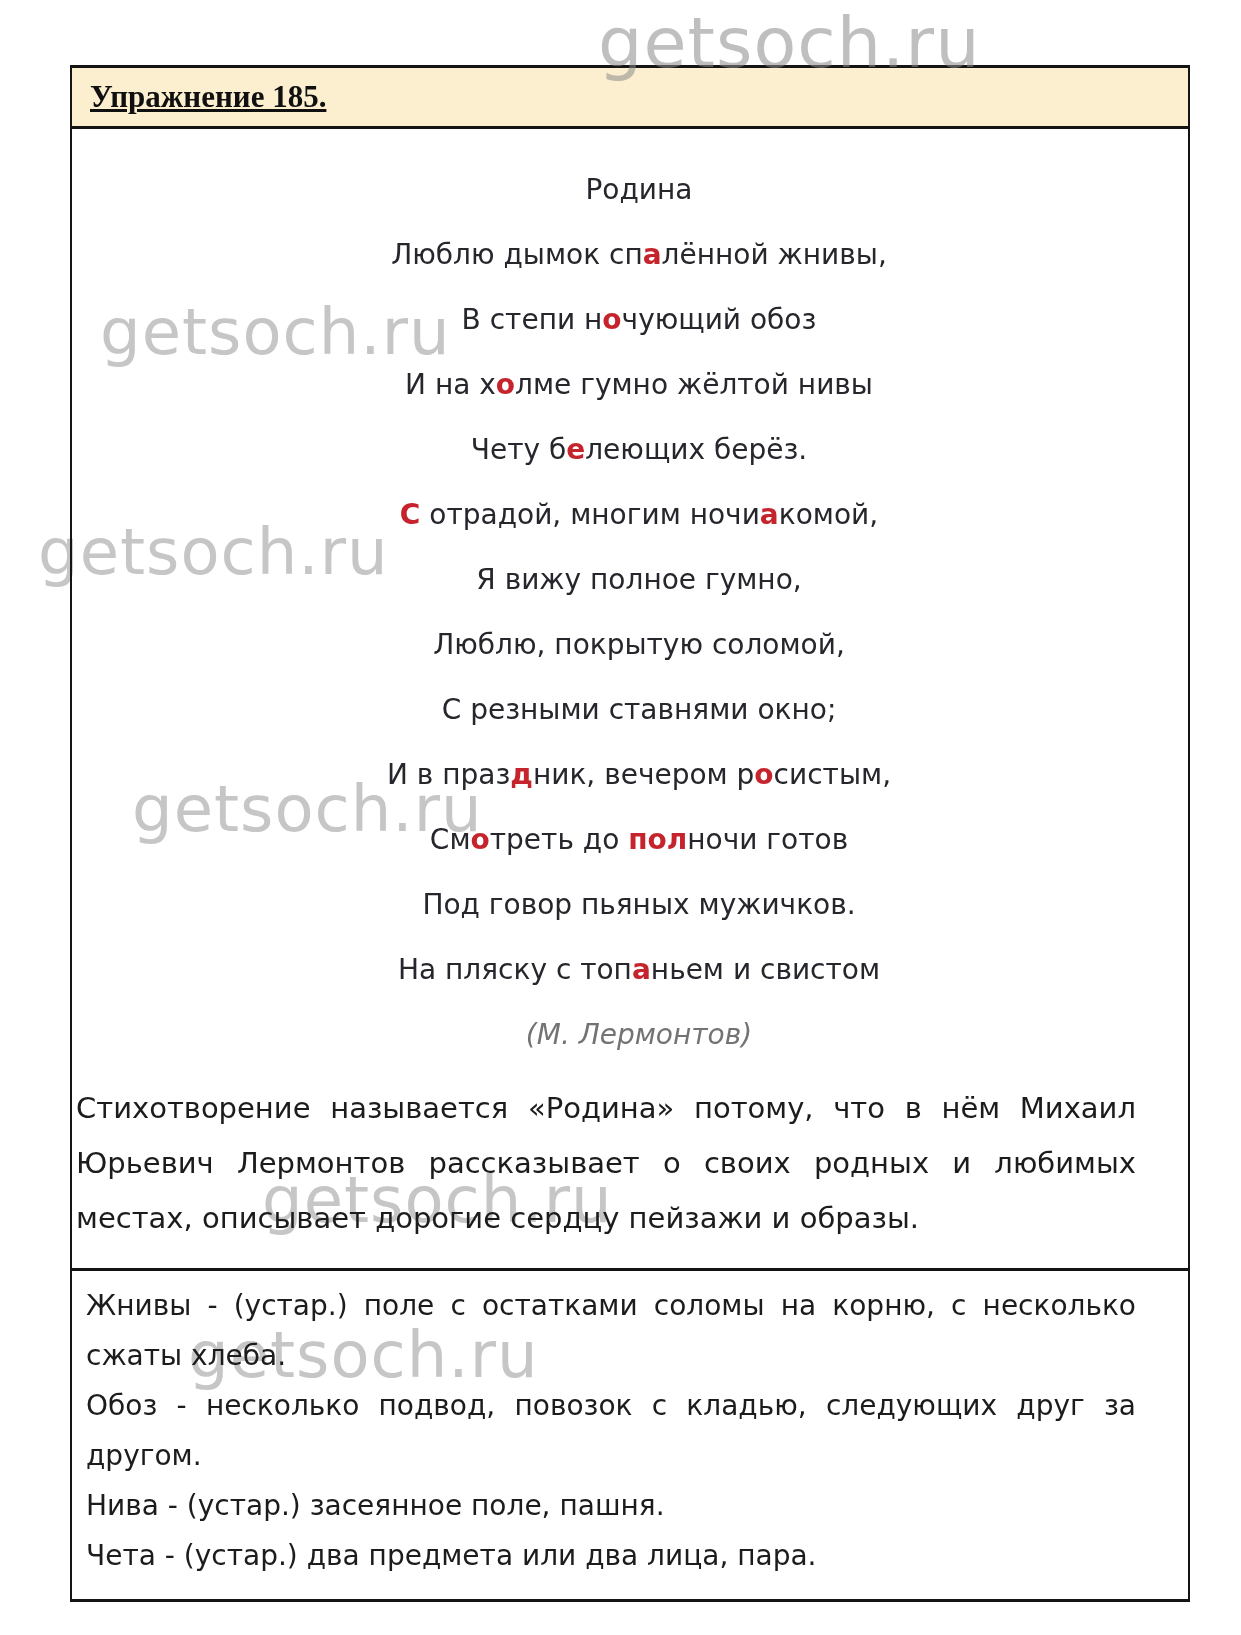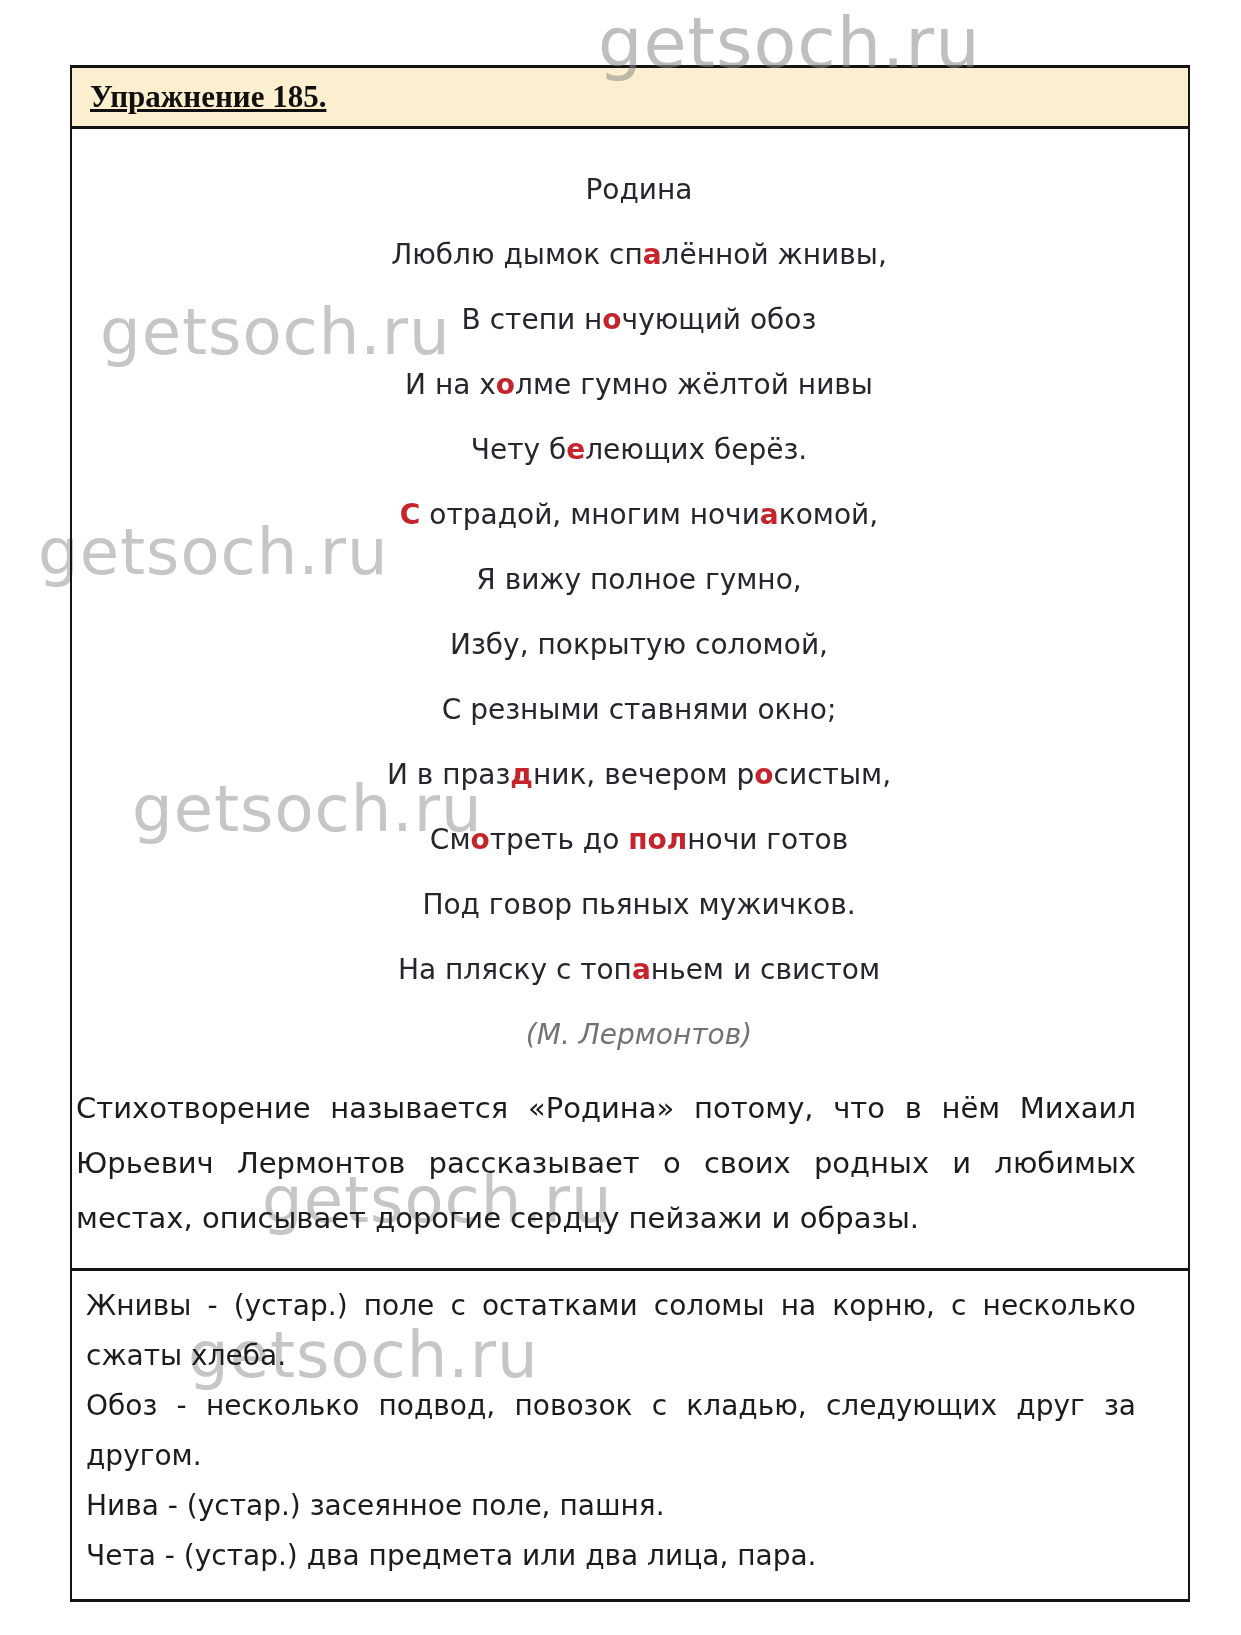--- a/index.html
+++ b/index.html
@@ -130,21 +130,21 @@
 
   <div class="poem">
     <div>
         <div class="poem-line"><span>Родина</span></div>
         <div class="poem-line"><span>Люблю дымок сп</span><span class="orthogram">а</span><span>лённой жнивы,</span></div>
         <div class="poem-line"><span>В степи н</span><span class="orthogram">о</span><span>чующий обоз</span></div>
         <div class="poem-line"><span>И на х</span><span class="orthogram">о</span><span>лме гумно жёлтой нивы</span></div>
         <div class="poem-line"><span>Чету б</span><span class="orthogram">е</span><span>леющих берёз.</span></div>
         <div class="poem-line"><span class="orthogram">С</span><span> отрадой, многим ночи</span><span class="orthogram">а</span><span>комой,</span></div>
         <div class="poem-line"><span>Я вижу полное гумно,</span></div>
-        <div class="poem-line"><span>Избу, покрытую соломой,</span></div>
+        <div class="poem-line"><span>Люблю, покрытую соломой,</span></div>
         <div class="poem-line"><span>С резными ставнями окно;</span></div>
         <div class="poem-line"><span>И в праз</span><span class="orthogram">д</span><span>ник, вечером р</span><span class="orthogram">о</span><span>систым,</span></div>
         <div class="poem-line"><span>См</span><span class="orthogram">о</span><span>треть до </span><span class="orthogram">пол</span><span>ночи готов</span></div>
         <div class="poem-line"><span>Под говор пьяных мужичков.</span></div>
         <div class="poem-line"><span>На пляску с топ</span><span class="orthogram">а</span><span>ньем и свистом</span></div>
       </div>
     <div class="poem-author">(М. Лермонтов)</div>
   </div>
 
   <div class="explanation">

